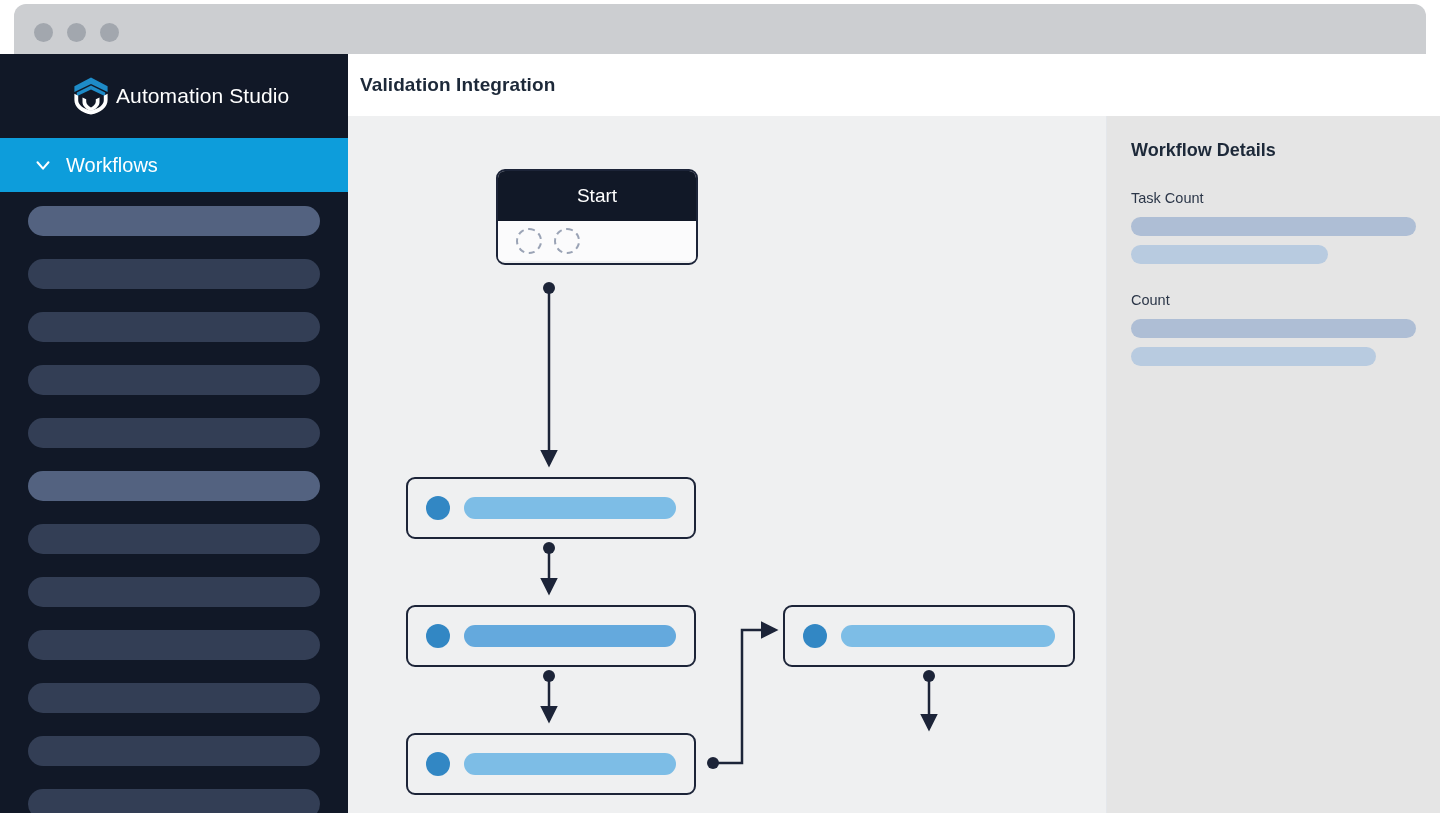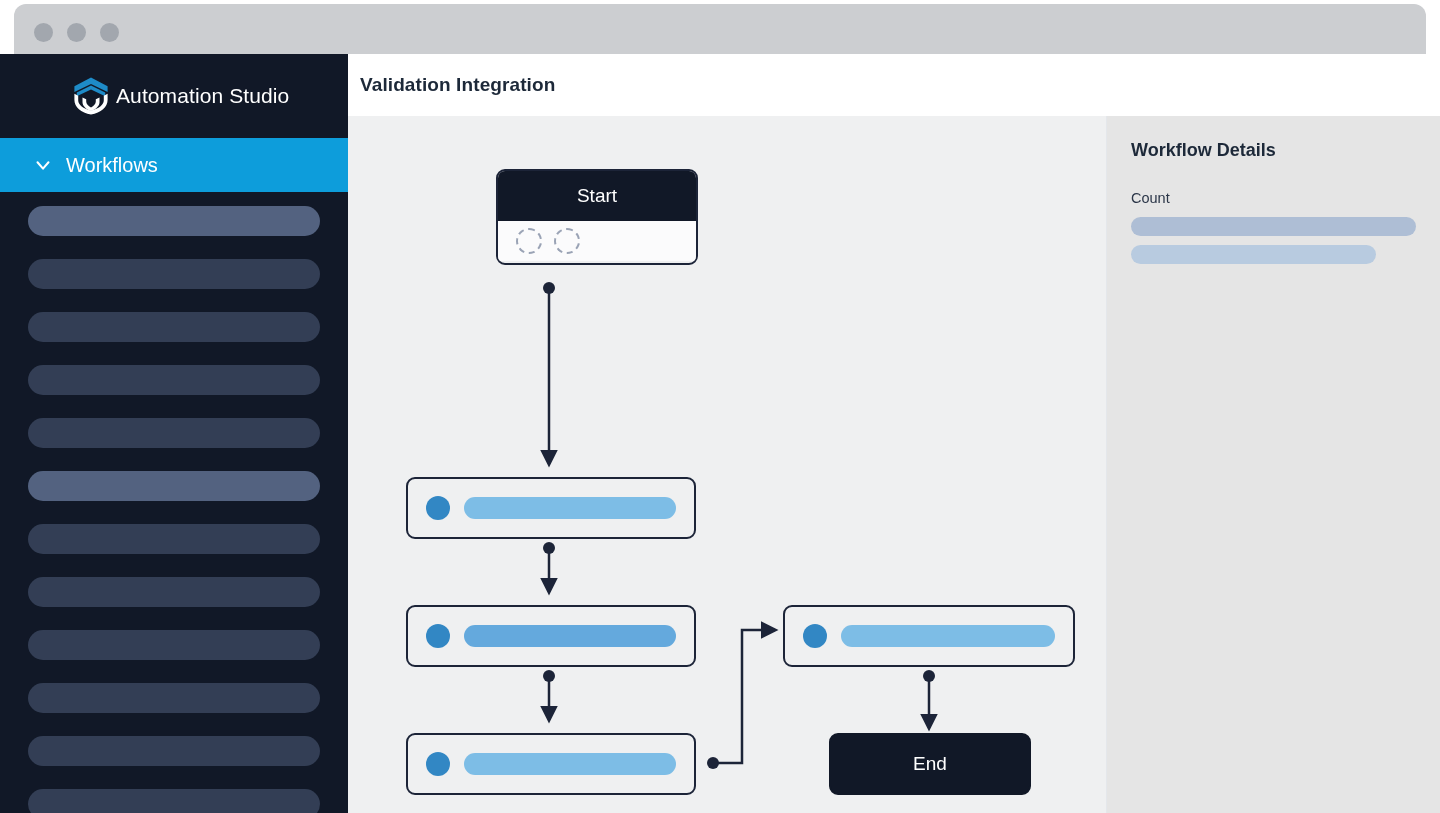--- a/index.html
+++ b/index.html
@@ -351,28 +351,30 @@
       </div>
     </div>
 
     <div class="node" style="left:435px; top:489px; width:292px; height:62px;">
       <div class="task-inner">
         <div class="task-bullet"></div>
         <div class="task-bar"></div>
       </div>
     </div>
 
-    <div class="node node-terminal" style="left:481px; top:617px; width:202px; height:62px;">
-      <span>End</span>
-    </div>
   </div>
 
   <div class="details">
     <div class="details-title">Workflow Details</div>
 
+    <div class="detail-group">
+      <div class="detail-label">Task Count</div>
+      <div class="detail-bar" style="width:100%"></div>
+      <div class="detail-bar light" style="width:69%"></div>
+    </div>
 
 
     <div class="detail-group">
       <div class="detail-label">Count</div>
       <div class="detail-bar" style="width:100%"></div>
       <div class="detail-bar light" style="width:86%"></div>
     </div>
   </div>
 
 </div>

